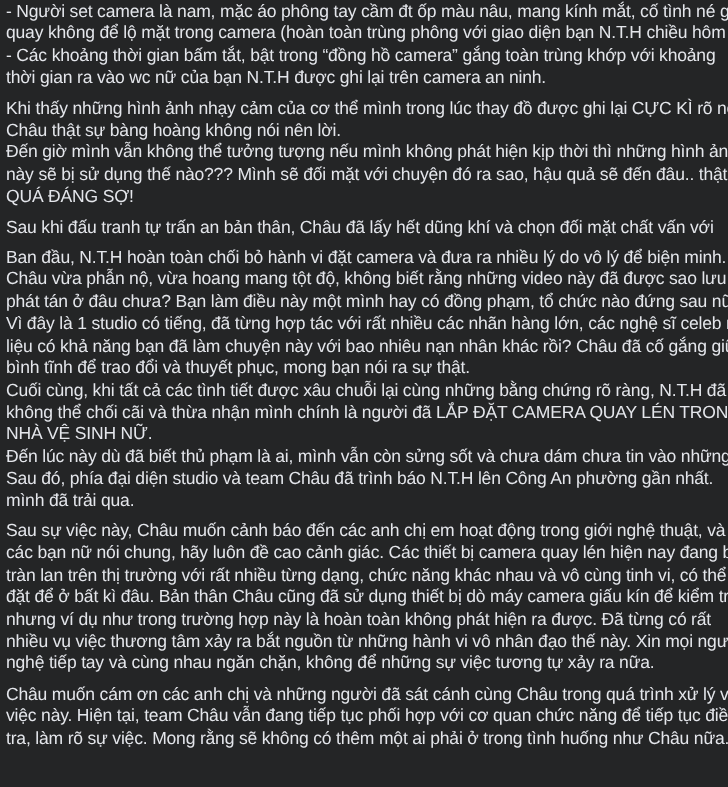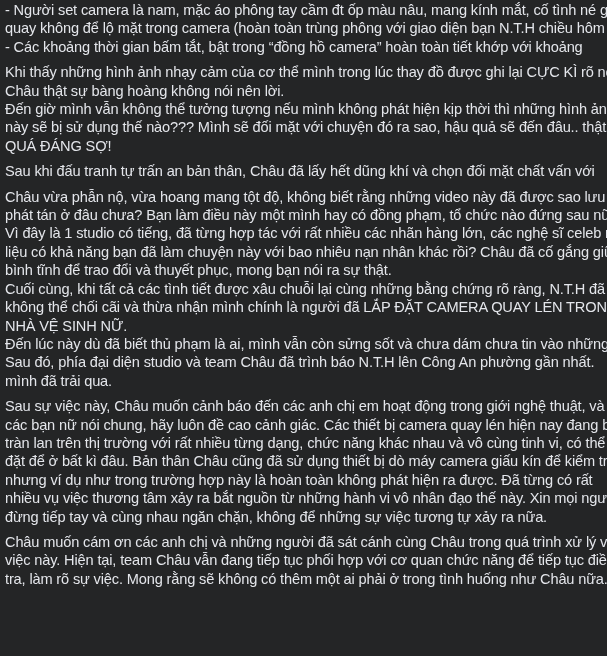--- a/index.html
+++ b/index.html
@@ -22,57 +22,59 @@
   </style>
 </head>
 <body>
 
 <div class="post">
   <div class="top-clip"></div>
 
   <p class="para">
     <span class="line">- Người set camera là nam, mặc áo phông tay cầm đt ốp màu nâu, mang kính mắt, cố tình né góc</span>
     <span class="line">quay không để lộ mặt trong camera (hoàn toàn trùng phông với giao diện bạn N.T.H chiều hôm</span>
-    <span class="line">- Các khoảng thời gian bấm tắt, bật trong “đồng hồ camera” hoàn toàn tiết khớp với khoảng</span>
+    <span class="line">- Các khoảng thời gian bấm tắt, bật trong “đồng hồ camera” gắng toàn trùng khớp với khoảng</span>
+    <span class="line">thời gian ra vào wc nữ của bạn N.T.H được ghi lại trên camera an ninh.</span>
   </p>
 
   <p class="para">
     <span class="line">Khi thấy những hình ảnh nhạy cảm của cơ thể mình trong lúc thay đồ được ghi lại CỰC KÌ rõ nét,</span>
     <span class="line">Châu thật sự bàng hoàng không nói nên lời.</span>
     <span class="line">Đến giờ mình vẫn không thể tưởng tượng nếu mình không phát hiện kịp thời thì những hình ảnh</span>
     <span class="line">này sẽ bị sử dụng thế nào??? Mình sẽ đối mặt với chuyện đó ra sao, hậu quả sẽ đến đâu.. thật sự</span>
     <span class="line">QUÁ ĐÁNG SỢ!</span>
   </p>
 
   <p class="para">
     <span class="line">Sau khi đấu tranh tự trấn an bản thân, Châu đã lấy hết dũng khí và chọn đối mặt chất vấn với</span>
   </p>
 
   <p class="para">
+    <span class="line">Ban đầu, N.T.H hoàn toàn chối bỏ hành vi đặt camera và đưa ra nhiều lý do vô lý để biện minh.</span>
     <span class="line">Châu vừa phẫn nộ, vừa hoang mang tột độ, không biết rằng những video này đã được sao lưu và</span>
     <span class="line">phát tán ở đâu chưa? Bạn làm điều này một mình hay có đồng phạm, tổ chức nào đứng sau nữa?</span>
     <span class="line">Vì đây là 1 studio có tiếng, đã từng hợp tác với rất nhiều các nhãn hàng lớn, các nghệ sĩ celeb nên</span>
     <span class="line">liệu có khả năng bạn đã làm chuyện này với bao nhiêu nạn nhân khác rồi? Châu đã cố gắng giữ</span>
     <span class="line">bình tĩnh để trao đổi và thuyết phục, mong bạn nói ra sự thật.</span>
     <span class="line">Cuối cùng, khi tất cả các tình tiết được xâu chuỗi lại cùng những bằng chứng rõ ràng, N.T.H đã</span>
     <span class="line">không thể chối cãi và thừa nhận mình chính là người đã LẮP ĐẶT CAMERA QUAY LÉN TRONG</span>
     <span class="line">NHÀ VỆ SINH NỮ.</span>
     <span class="line">Đến lúc này dù đã biết thủ phạm là ai, mình vẫn còn sửng sốt và chưa dám chưa tin vào những gì</span>
     <span class="line">Sau đó, phía đại diện studio và team Châu đã trình báo N.T.H lên Công An phường gần nhất.</span>
     <span class="line">mình đã trải qua.</span>
   </p>
 
   <p class="para">
     <span class="line">Sau sự việc này, Châu muốn cảnh báo đến các anh chị em hoạt động trong giới nghệ thuật, và</span>
     <span class="line">các bạn nữ nói chung, hãy luôn đề cao cảnh giác. Các thiết bị camera quay lén hiện nay đang bán</span>
     <span class="line">tràn lan trên thị trường với rất nhiều từng dạng, chức năng khác nhau và vô cùng tinh vi, có thể</span>
     <span class="line">đặt để ở bất kì đâu. Bản thân Châu cũng đã sử dụng thiết bị dò máy camera giấu kín để kiểm tra,</span>
     <span class="line">nhưng ví dụ như trong trường hợp này là hoàn toàn không phát hiện ra được. Đã từng có rất</span>
     <span class="line">nhiều vụ việc thương tâm xảy ra bắt nguồn từ những hành vi vô nhân đạo thế này. Xin mọi người</span>
-    <span class="line">đừng tiếp tay và cùng nhau ngăn chặn, không để những sự việc tương tự xảy ra nữa.</span>
+    <span class="line">nghệ tiếp tay và cùng nhau ngăn chặn, không để những sự việc tương tự xảy ra nữa.</span>
   </p>
 
   <p class="para">
     <span class="line">Châu muốn cám ơn các anh chị và những người đã sát cánh cùng Châu trong quá trình xử lý vụ</span>
     <span class="line">việc này. Hiện tại, team Châu vẫn đang tiếp tục phối hợp với cơ quan chức năng để tiếp tục điều</span>
     <span class="line">tra, làm rõ sự việc. Mong rằng sẽ không có thêm một ai phải ở trong tình huống như Châu nữa.</span>
   </p>
 </div>
 
 </body></html>

